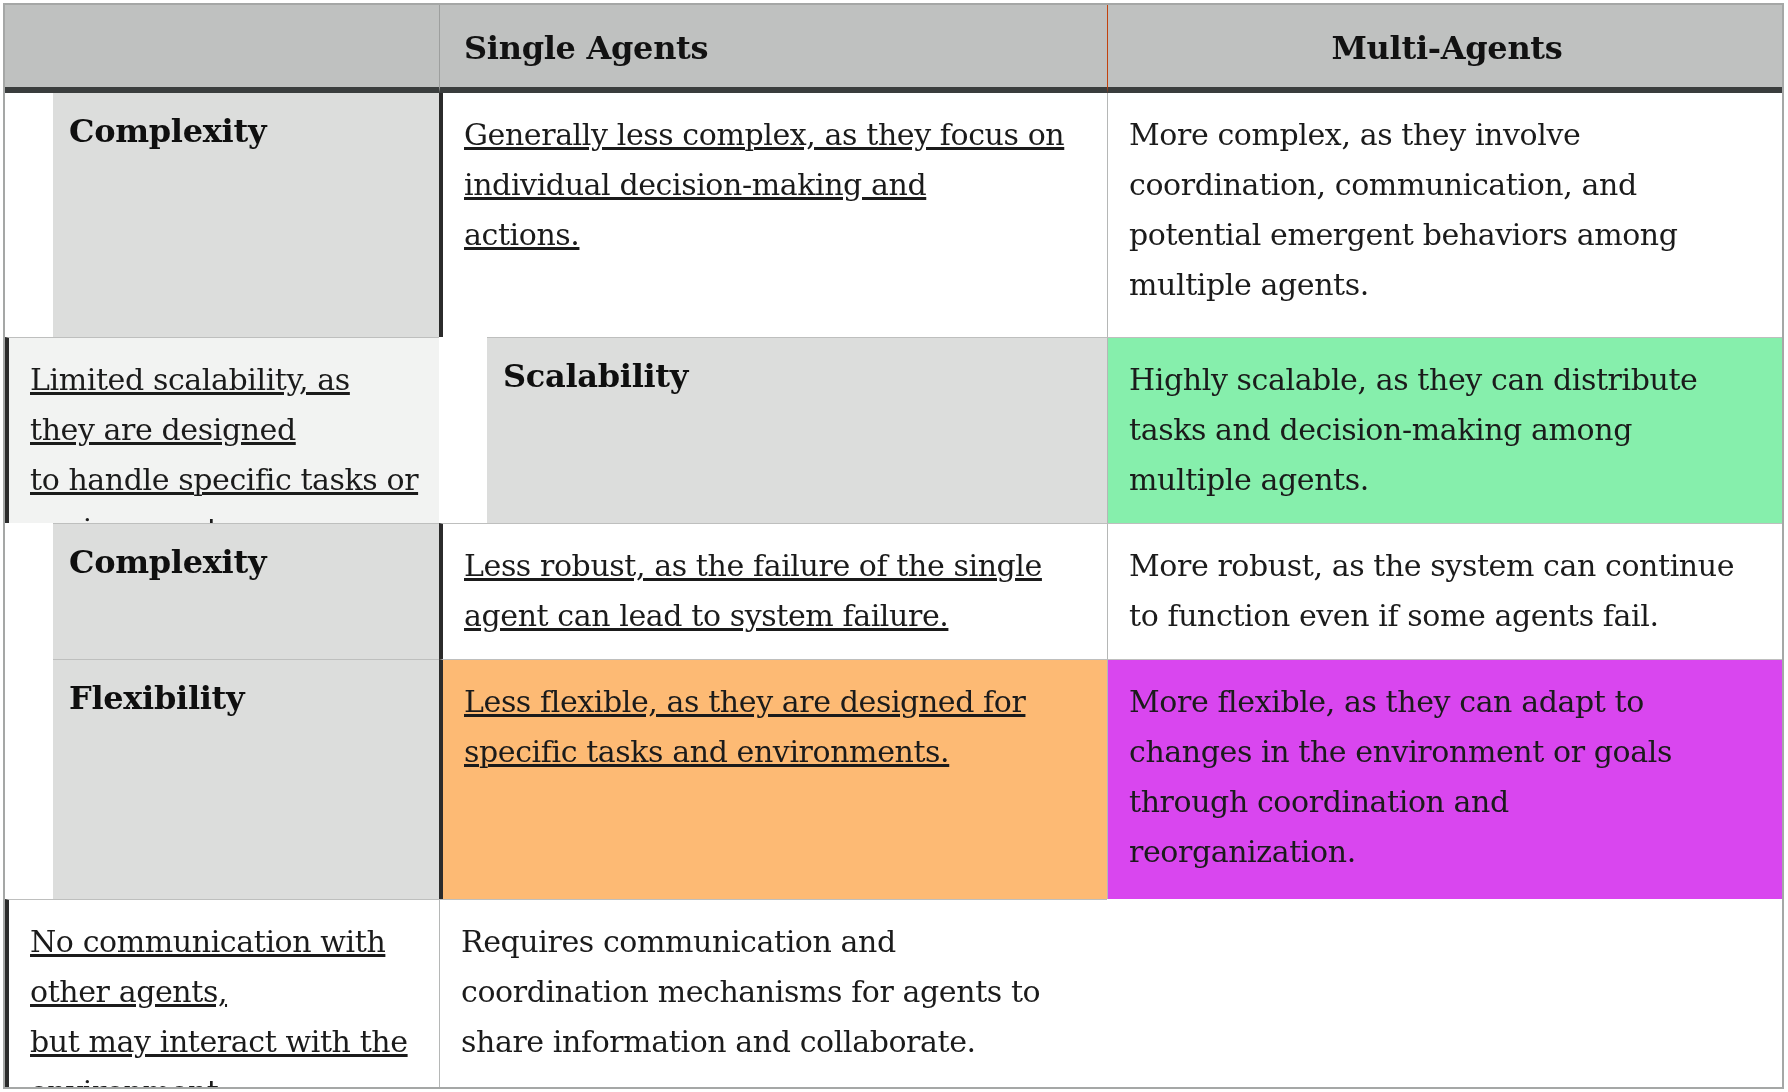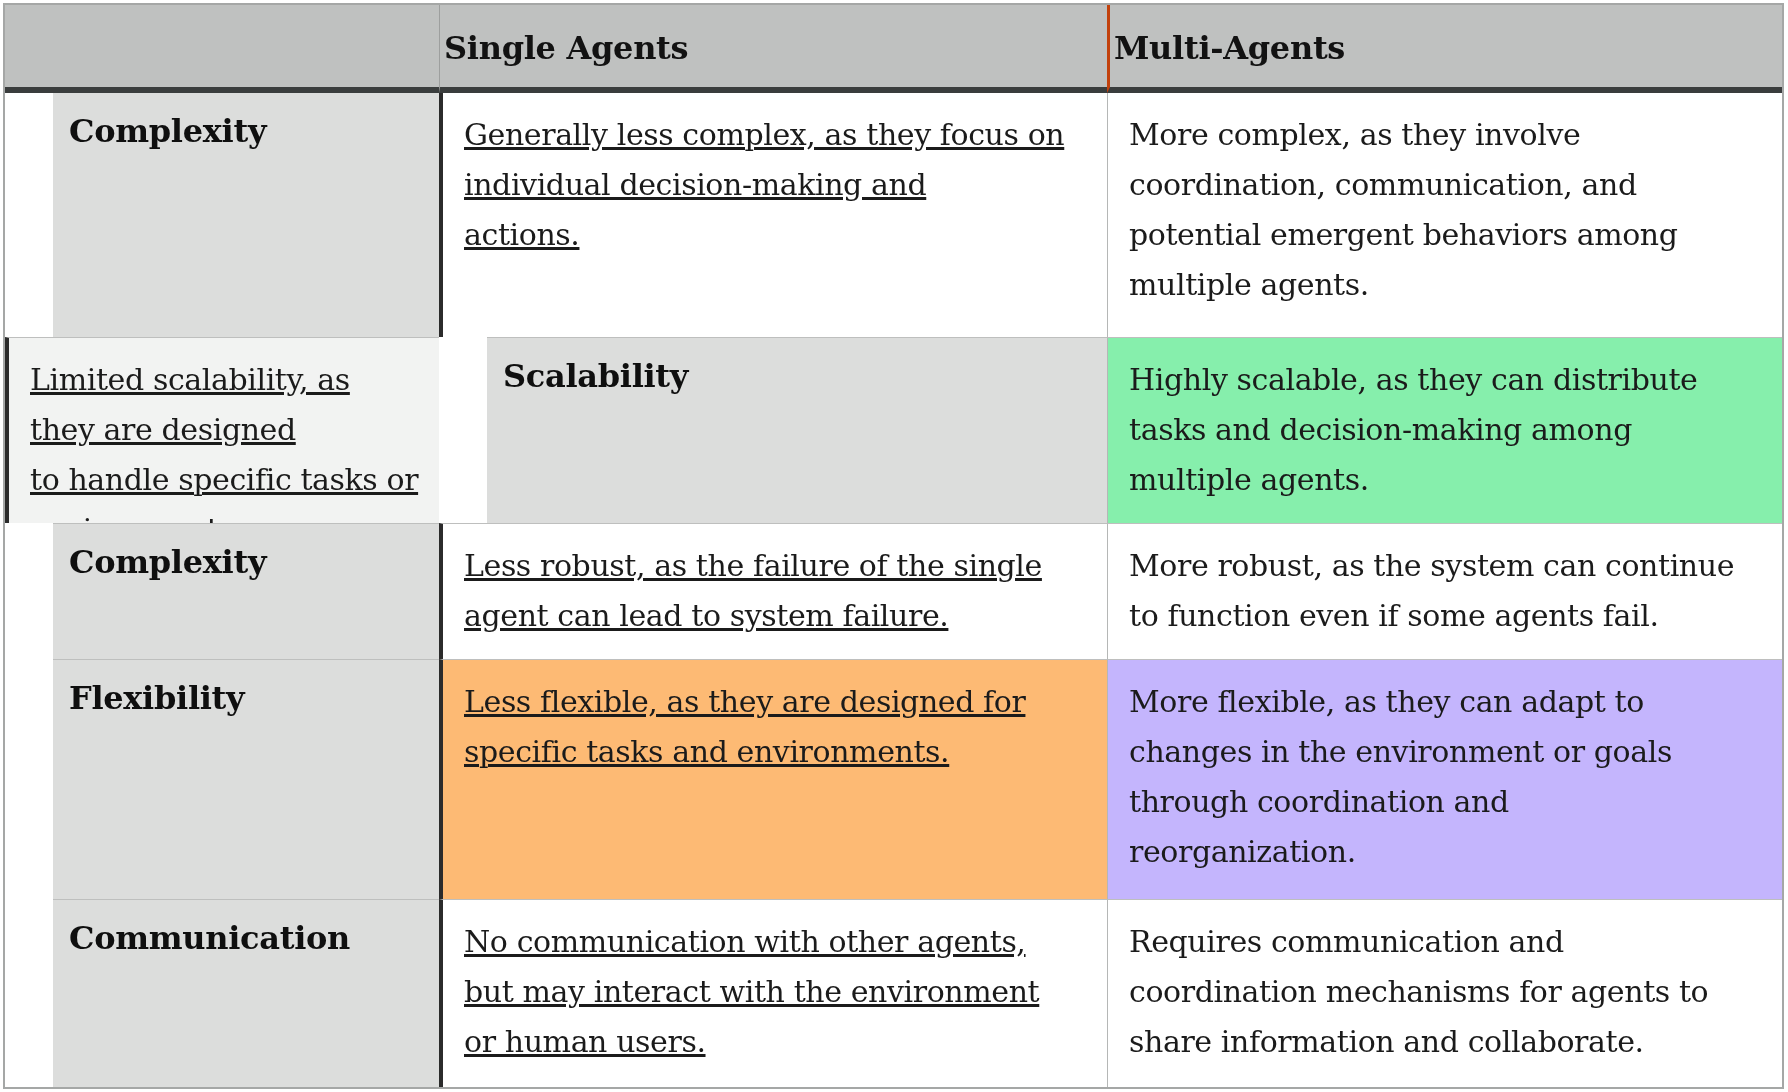--- a/index.html
+++ b/index.html
@@ -28,28 +28,28 @@
     background: #ffffff;
   }
   .cell {
     box-sizing: border-box;
     overflow: hidden;
   }
   
   .header-cell {
     background: #bfc1c0;
     border-bottom: 6px solid #3a3d3d;
-    padding: 24px 20px 0 4px;
+    padding: 24px 20px 0 24px;
     font-size: 32px;
     font-weight: bold;
     color: #121212;
     letter-spacing: -0.3px;
   }
   .header-cell.col-single { border-left: 1px solid #9d9f9e; }
-  .header-cell.col-multi  { border-left: 3px solid #c2410c; }
+  .header-cell.col-multi  { border-left: 1px solid #c2410c; text-align: center; }
   
   .label-cell {
     background: #dcdddc;
     padding: 19px 14px 0 16px;
     font-size: 32px;
     font-weight: bold;
     color: #0f0f0f;
     letter-spacing: -0.3px;
     margin-left: 48px;
   }
@@ -97,26 +97,25 @@
 
     <div class="cell label-cell sep-top">Complexity</div>
     <div class="cell body-cell col-single sep-top">Less robust, as the failure of the single
 agent can lead to system failure.</div>
     <div class="cell body-cell col-multi sep-top">More robust, as the system can continue
 to function even if some agents fail.</div>
 
     <div class="cell label-cell sep-top">Flexibility</div>
     <div class="cell body-cell col-single sep-top" style="background:#fdba74">Less flexible, as they are designed for
 specific tasks and environments.</div>
-    <div class="cell body-cell col-multi sep-top" style="background:#c4b5fd">More flexible, as they can adapt to
+    <div class="cell body-cell col-multi sep-top" style="background:#d946ef">More flexible, as they can adapt to
 changes in the environment or goals
 through coordination and
 reorganization.</div>
 
-    <div class="cell label-cell sep-top">Communication</div>
     <div class="cell body-cell col-single sep-top">No communication with other agents,
 but may interact with the environment
 or human users.</div>
     <div class="cell body-cell col-multi sep-top">Requires communication and
 coordination mechanisms for agents to
 share information and collaborate.</div>
 
   </div>
 </div>
 

